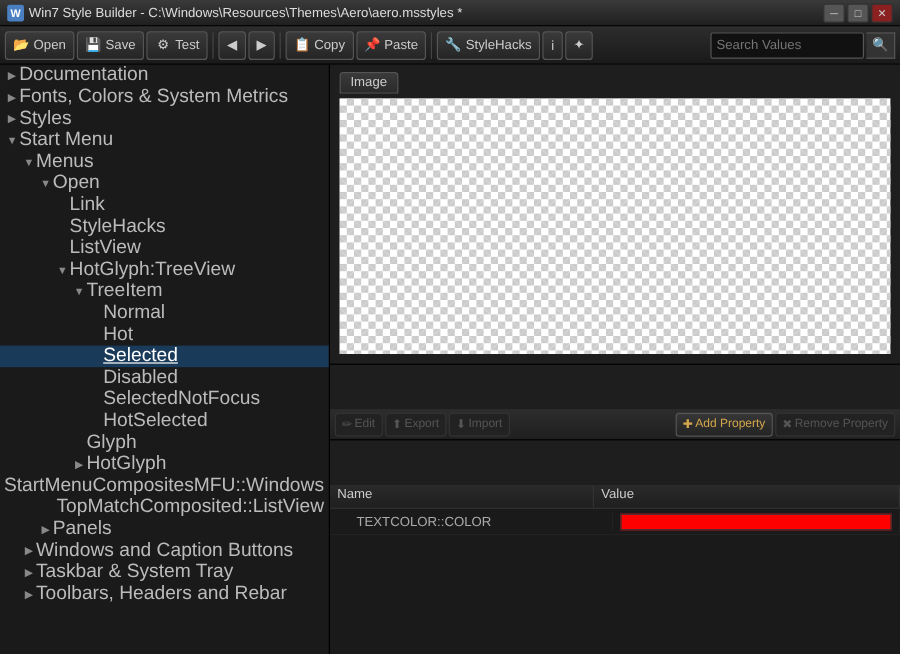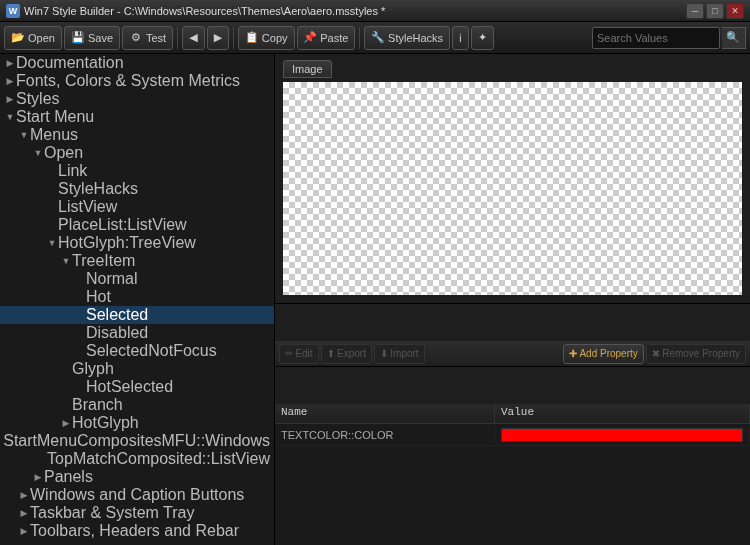--- a/index.html
+++ b/index.html
@@ -131,21 +131,21 @@
 
     .tree-item {
       display: flex;
       align-items: center;
       height: 18px;
       cursor: pointer;
       color: #bbb;
       white-space: nowrap;
       padding-right: 4px;
     }
-    .tree-item.selected { background: #1a3a5a; color: #fff; }
+    .tree-item.selected { background: #1a3a5a; color: #fff; text-decoration: underline; }
     .tree-indent { display: inline-block; }
     .tree-arrow {
       display: inline-block;
       width: 12px;
       text-align: center;
       color: #888;
       font-size: 9px;
     }
     .tree-label {
       font-size: 16px;
@@ -229,21 +229,20 @@
     }
     #prop-table::-webkit-scrollbar { width: 8px; }
     #prop-table::-webkit-scrollbar-track { background: #1a1a1a; }
     #prop-table::-webkit-scrollbar-thumb { background: #444; }
 
     .prop-header {
       display: flex;
       background: linear-gradient(to bottom, #2a2a2a, #1f1f1f);
       border-bottom: 1px solid #333;
       height: 20px;
-      font-family: Liberation Mono, monospace;
     }
     .prop-header-cell {
       padding: 2px 6px;
       font-size: 11px;
       color: #ccc;
       border-right: 1px solid #333;
     }
     .prop-header-cell:first-child { width: 220px; }
     .prop-header-cell:last-child { flex: 1; }
 
@@ -251,21 +250,21 @@
       display: flex;
       height: 22px;
       border-bottom: 1px solid #222;
       align-items: center;
     }
     .prop-cell {
       padding: 2px 6px;
       font-size: 11px;
       border-right: 1px solid #222;
     }
-    .prop-cell:first-child { width: 220px; color: #aaa; }
+    .prop-cell:first-child { width: 220px; color: #aaa; margin-left: 16px; }
     .prop-cell:last-child { flex: 1; }
     .color-swatch {
       height: 14px;
       width: 100%;
       border: 1px solid #333;
     }
   </style>
 </head>
 <body>
 
@@ -370,25 +369,20 @@
       <span class="tree-arrow"></span>
       <span class="tree-label">StyleHacks</span>
     </div>
       <div class="tree-item">
       <span class="tree-indent" style="width:46px;display:inline-block;"></span>
       <span class="tree-arrow"></span>
       <span class="tree-label">ListView</span>
     </div>
       <div class="tree-item">
       <span class="tree-indent" style="width:46px;display:inline-block;"></span>
-      <span class="tree-arrow"></span>
-      <span class="tree-label">PlaceList:ListView</span>
-    </div>
-      <div class="tree-item">
-      <span class="tree-indent" style="width:46px;display:inline-block;"></span>
       <span class="tree-arrow">▼</span>
       <span class="tree-label">HotGlyph:TreeView</span>
     </div>
       <div class="tree-item">
       <span class="tree-indent" style="width:60px;display:inline-block;"></span>
       <span class="tree-arrow">▼</span>
       <span class="tree-label">TreeItem</span>
     </div>
       <div class="tree-item">
       <span class="tree-indent" style="width:74px;display:inline-block;"></span>
@@ -409,33 +403,28 @@
       <span class="tree-indent" style="width:74px;display:inline-block;"></span>
       <span class="tree-arrow"></span>
       <span class="tree-label">Disabled</span>
     </div>
       <div class="tree-item">
       <span class="tree-indent" style="width:74px;display:inline-block;"></span>
       <span class="tree-arrow"></span>
       <span class="tree-label">SelectedNotFocus</span>
     </div>
       <div class="tree-item">
+      <span class="tree-indent" style="width:74px;display:inline-block;"></span>
+      <span class="tree-arrow"></span>
+      <span class="tree-label">HotSelected</span>
+    </div>
+      <div class="tree-item">
       <span class="tree-indent" style="width:60px;display:inline-block;"></span>
       <span class="tree-arrow"></span>
       <span class="tree-label">Glyph</span>
-    </div>
-      <div class="tree-item">
-      <span class="tree-indent" style="width:74px;display:inline-block;"></span>
-      <span class="tree-arrow"></span>
-      <span class="tree-label">HotSelected</span>
-    </div>
-      <div class="tree-item">
-      <span class="tree-indent" style="width:60px;display:inline-block;"></span>
-      <span class="tree-arrow"></span>
-      <span class="tree-label">Branch</span>
     </div>
       <div class="tree-item">
       <span class="tree-indent" style="width:60px;display:inline-block;"></span>
       <span class="tree-arrow">▶</span>
       <span class="tree-label">HotGlyph</span>
     </div>
       <div class="tree-item">
       <span class="tree-indent" style="width:46px;display:inline-block;"></span>
       <span class="tree-arrow"></span>
       <span class="tree-label">StartMenuCompositesMFU::Windows</span>

